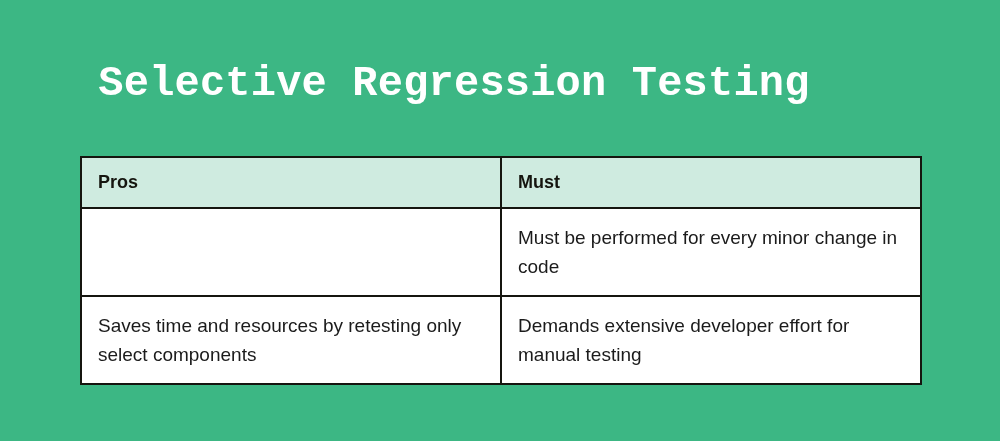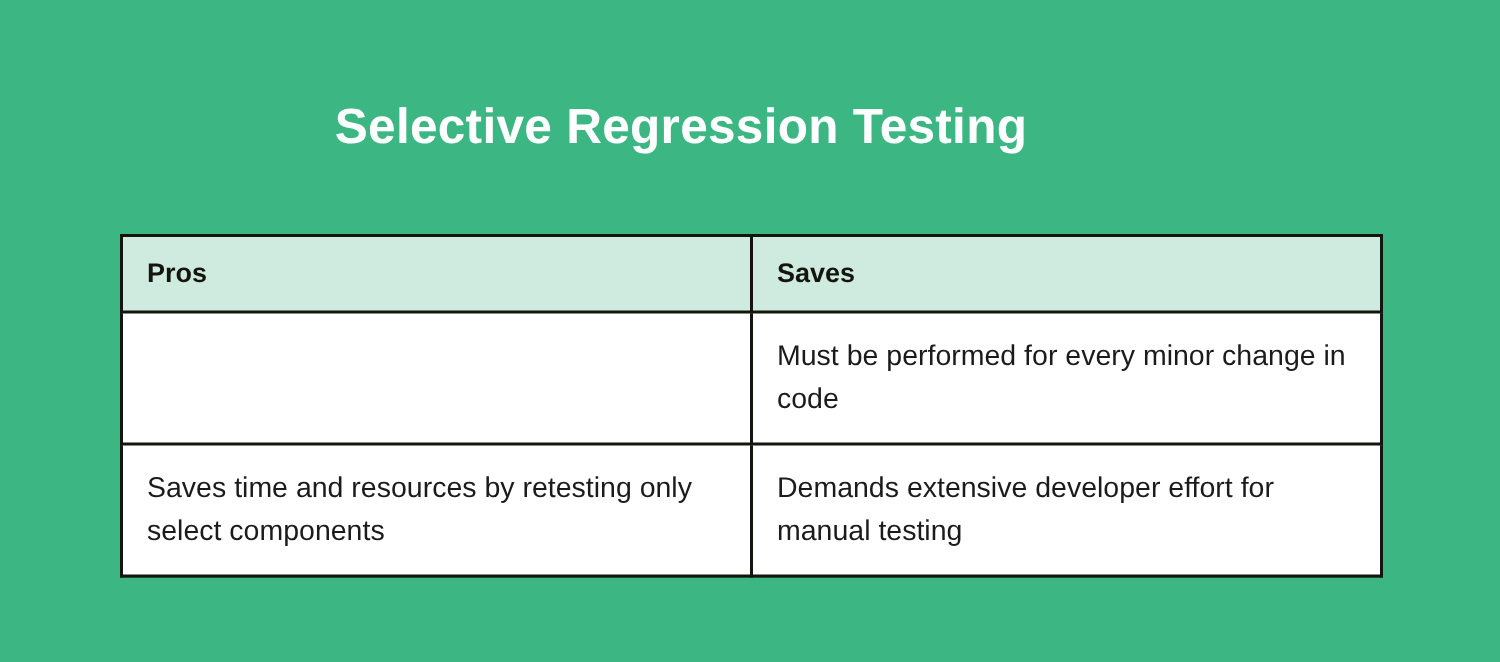--- a/index.html
+++ b/index.html
@@ -18,35 +18,36 @@
     width: 1000px;
     height: 441px;
     box-sizing: border-box;
   }
   .page-title {
     position: absolute;
     top: 62px;
     left: 0;
     width: 908px;
     text-align: center;
-    font-size: 33px;
+    font-size: 42px;
     font-weight: bold;
     color: #ffffff;
     letter-spacing: 0.2px;
     line-height: 44px;
     white-space: nowrap;
+    font-family: Liberation Mono, monospace;
   }
   .pros-cons-table {
     position: absolute;
     left: 80px;
     top: 156px;
     width: 840px;
     border-collapse: collapse;
     table-layout: fixed;
-    background: #14532d;
+    background: #e5e5e5;
   }
   .pros-cons-table th,
   .pros-cons-table td {
     border: 2px solid #15150f;
     padding: 0 16px;
     text-align: left;
     vertical-align: top;
     box-sizing: border-box;
   }
   .pros-cons-table th {
@@ -81,21 +82,21 @@
   <div class="page-title">Selective Regression Testing</div>
 
   <table class="pros-cons-table">
     <colgroup>
       <col class="col-pros">
       <col class="col-cons">
     </colgroup>
     <thead>
       <tr>
         <th>Pros</th>
-        <th>Saves</th>
+        <th>Must</th>
       </tr>
     </thead>
     <tbody>
       <tr class="row-body">
         <td class="cell-empty"></td>
         <td>Must be performed for every minor change in code</td>
       </tr>
       <tr class="row-body">
         <td>Saves time and resources by retesting only select components</td>
         <td>Demands extensive developer effort for manual testing</td>

